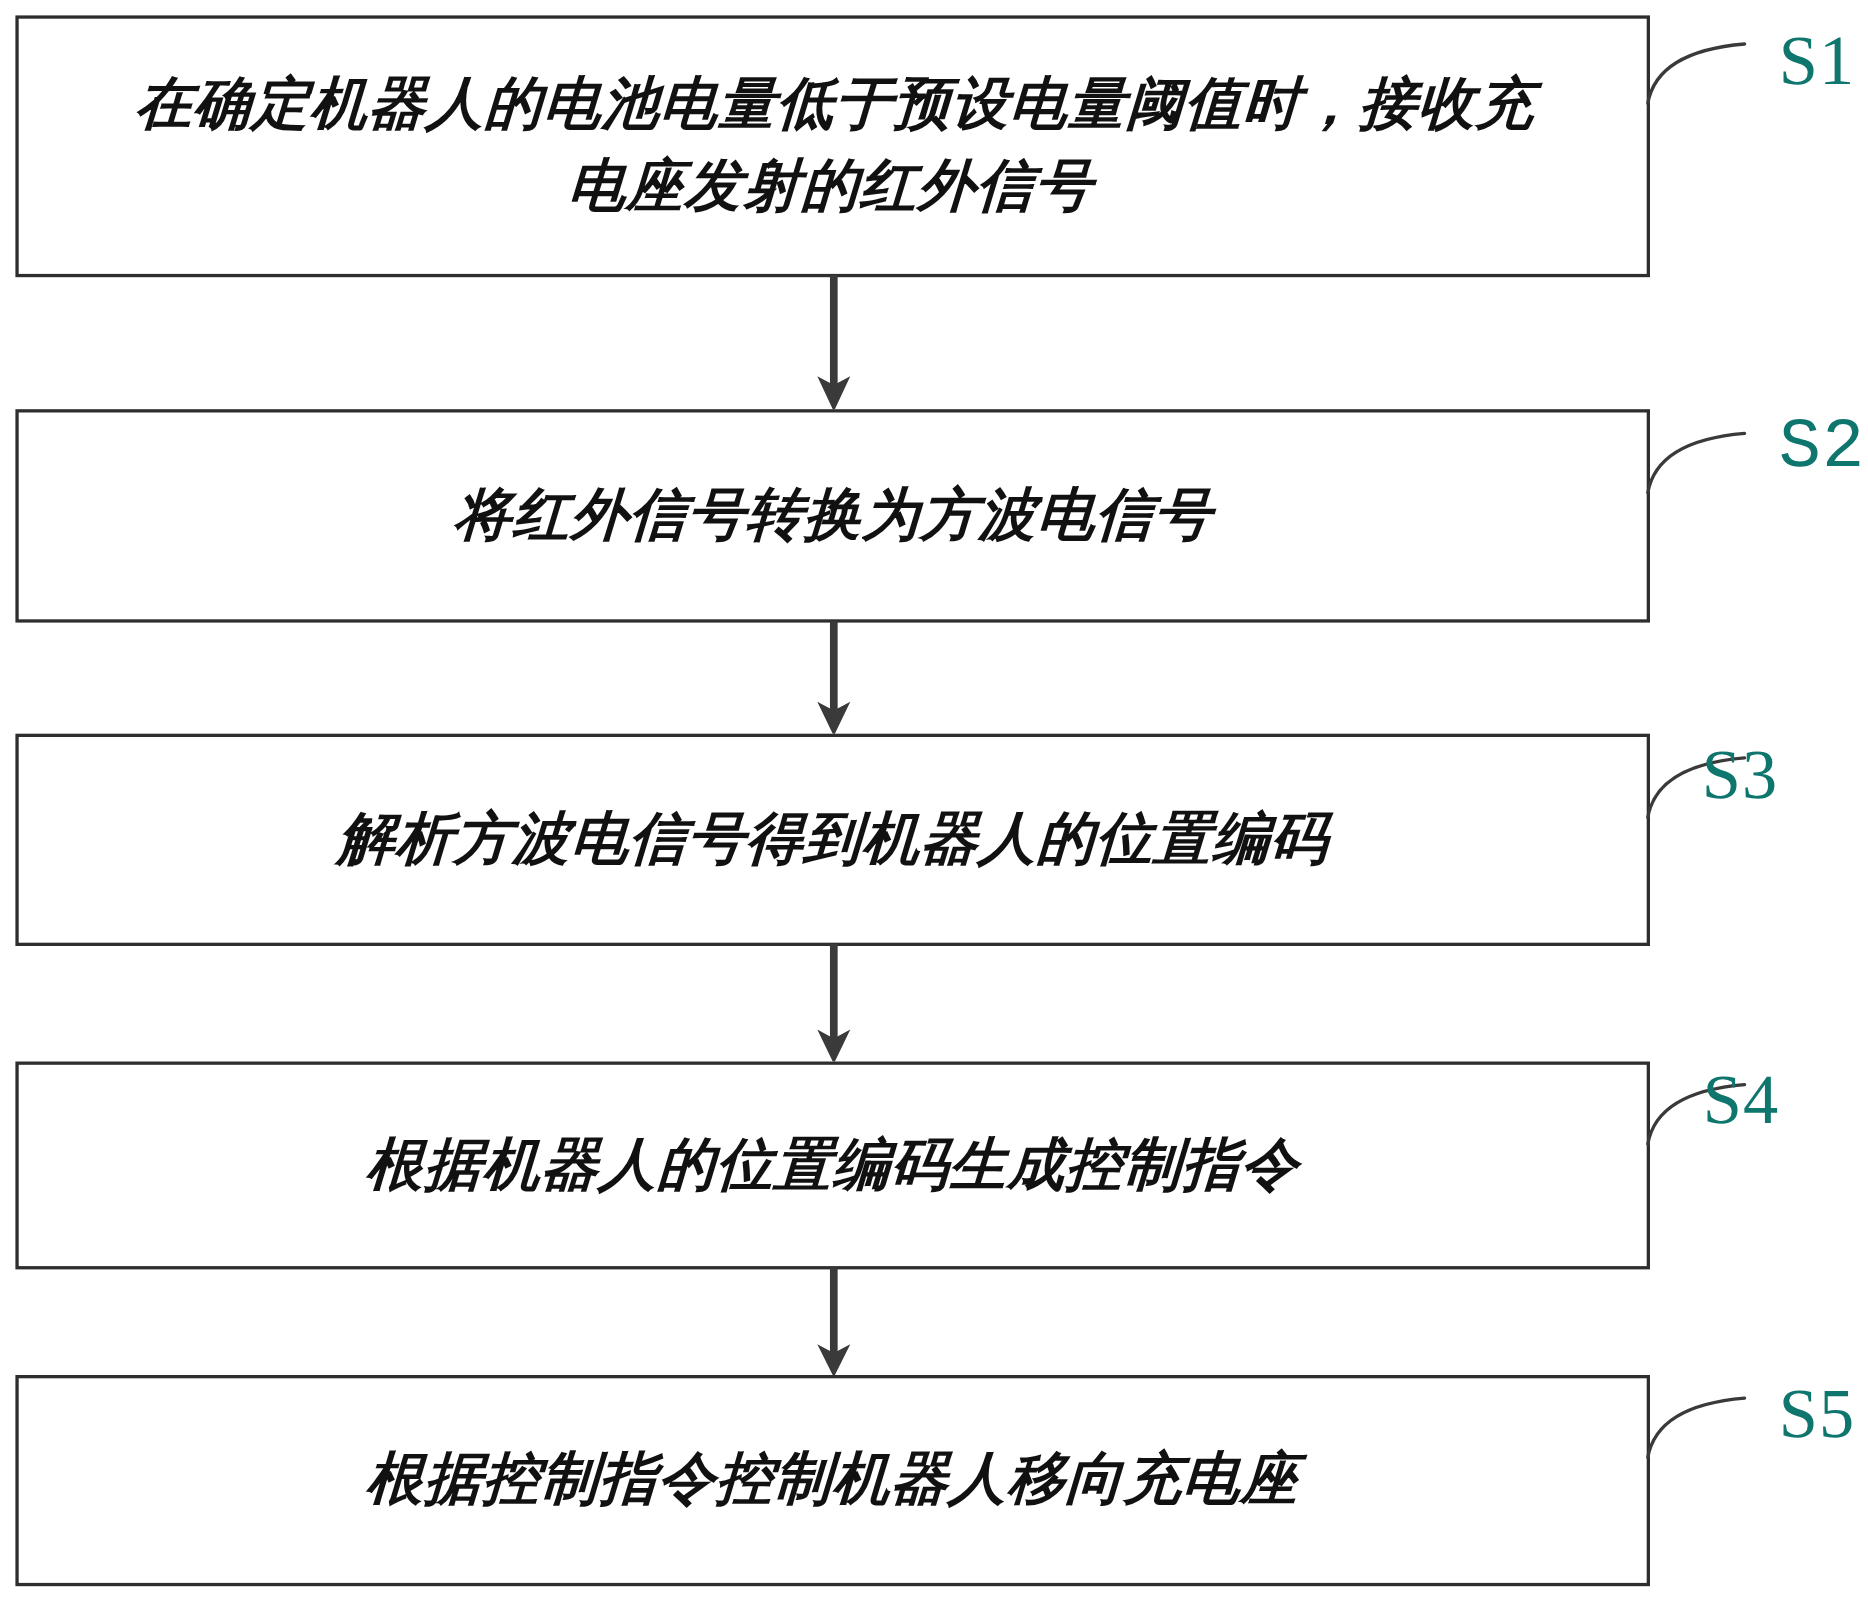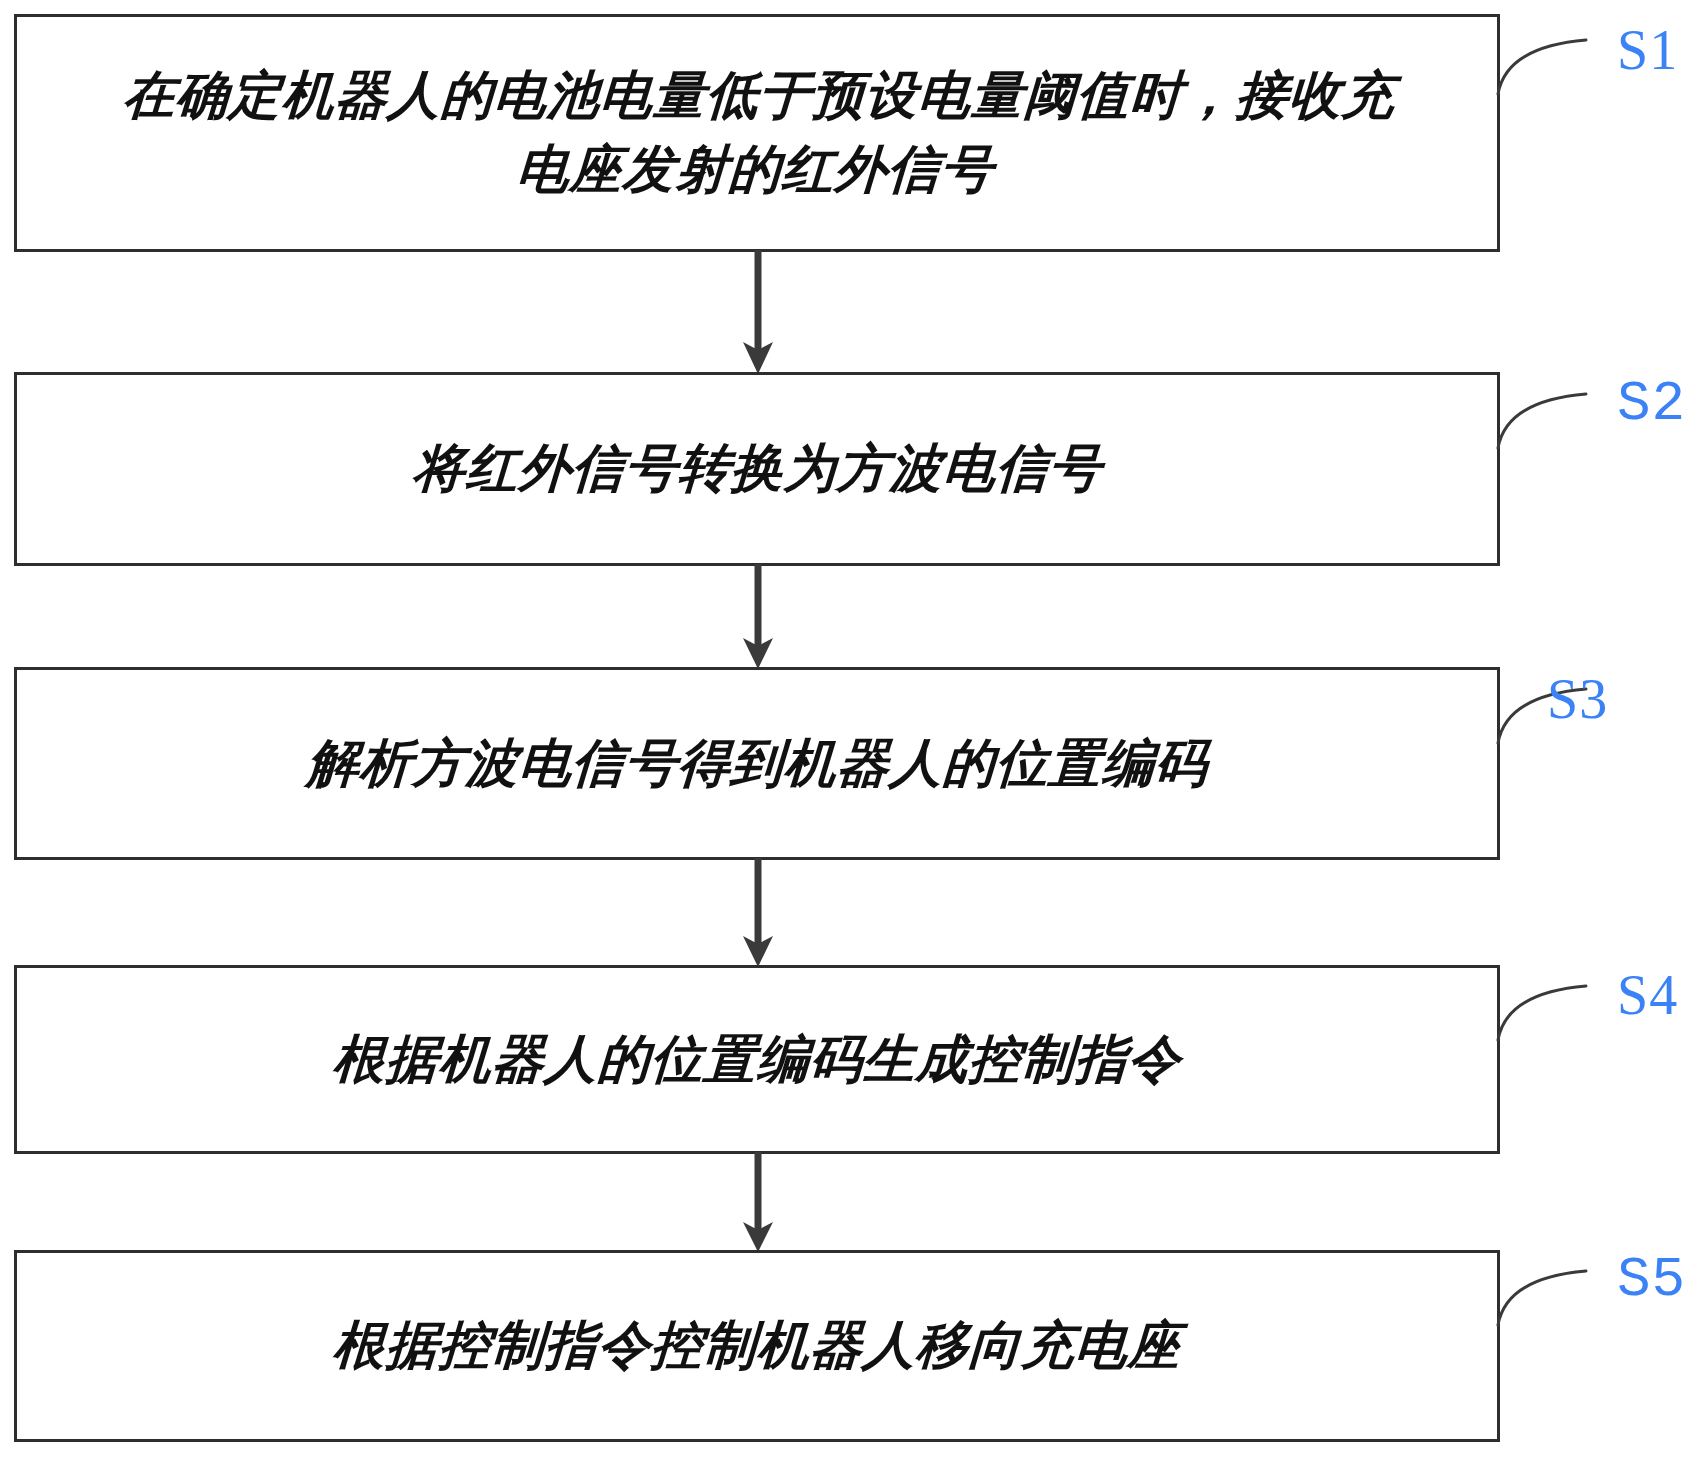--- a/index.html
+++ b/index.html
@@ -38,44 +38,44 @@
     letter-spacing: 1px;
     font-style: italic;
     font-weight: 600;
     padding: 0 26px;
     white-space: pre-line;
     transform: skewX(-3deg);
   }
   .step-label {
     position: absolute;
     font-family: "Liberation Serif", "DejaVu Serif", serif;
-    font-size: 56px;
-    color: #3b82f6;
+    font-size: 64px;
+    color: #0f766e;
     letter-spacing: 1px;
   }
   .leader {
     position: absolute;
     pointer-events: none;
   }
   .arrow-svg {
     position: absolute;
     pointer-events: none;
   }
   
   #box-1 { left: 14px;  top: 14px;   width: 1486px; height: 238px; }
   #box-2 { left: 14px;  top: 372px;  width: 1486px; height: 194px; }
   #box-3 { left: 14px;  top: 667px;  width: 1486px; height: 193px; }
   #box-4 { left: 14px;  top: 965px;  width: 1486px; height: 189px; }
   #box-5 { left: 14px;  top: 1250px; width: 1486px; height: 192px; }
 
   #label-1 { left: 1617px; top: 18px; }
   #label-2 { left: 1617px; top: 372px; font-family: Liberation Mono, monospace; }
   #label-3 { left: 1547px; top: 667px; }
-  #label-4 { left: 1617px; top: 963px; }
-  #label-5 { left: 1617px; top: 1248px; font-family: Liberation Mono, monospace; }
+  #label-4 { left: 1548px; top: 963px; }
+  #label-5 { left: 1617px; top: 1248px; }
 
   #leader-1 { left: 1490px; top: 20px;   width: 140px; height: 80px; }
   #leader-2 { left: 1490px; top: 374px;  width: 140px; height: 80px; }
   #leader-3 { left: 1490px; top: 669px;  width: 140px; height: 80px; }
   #leader-4 { left: 1490px; top: 966px;  width: 140px; height: 80px; }
   #leader-5 { left: 1490px; top: 1251px; width: 140px; height: 80px; }
 
   #arrow-1 { left: 735px; top: 250px;  width: 46px; height: 126px; }
   #arrow-2 { left: 735px; top: 564px;  width: 46px; height: 107px; }
   #arrow-3 { left: 735px; top: 858px;  width: 46px; height: 111px; }

